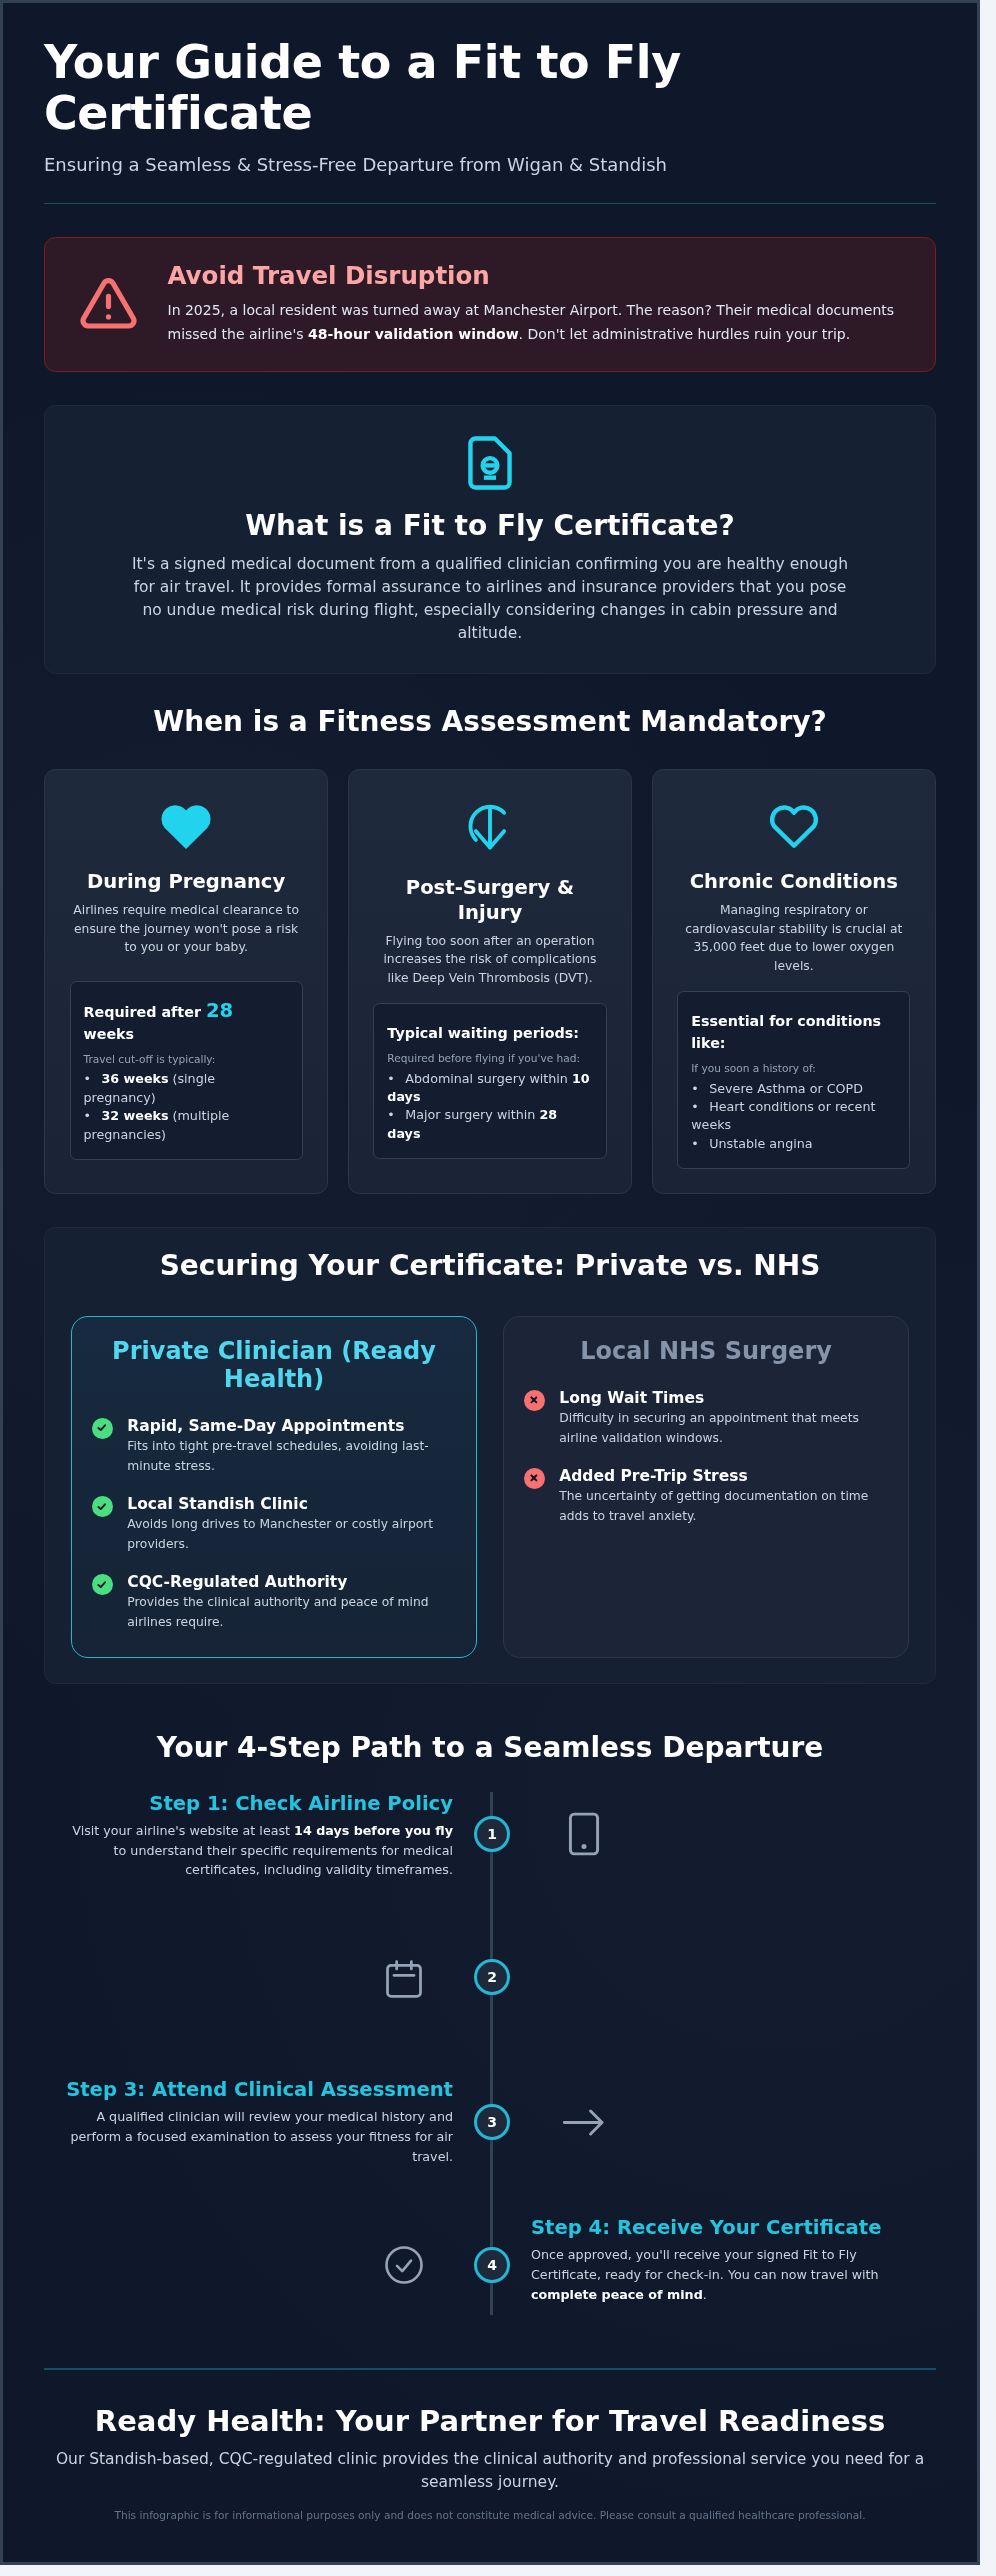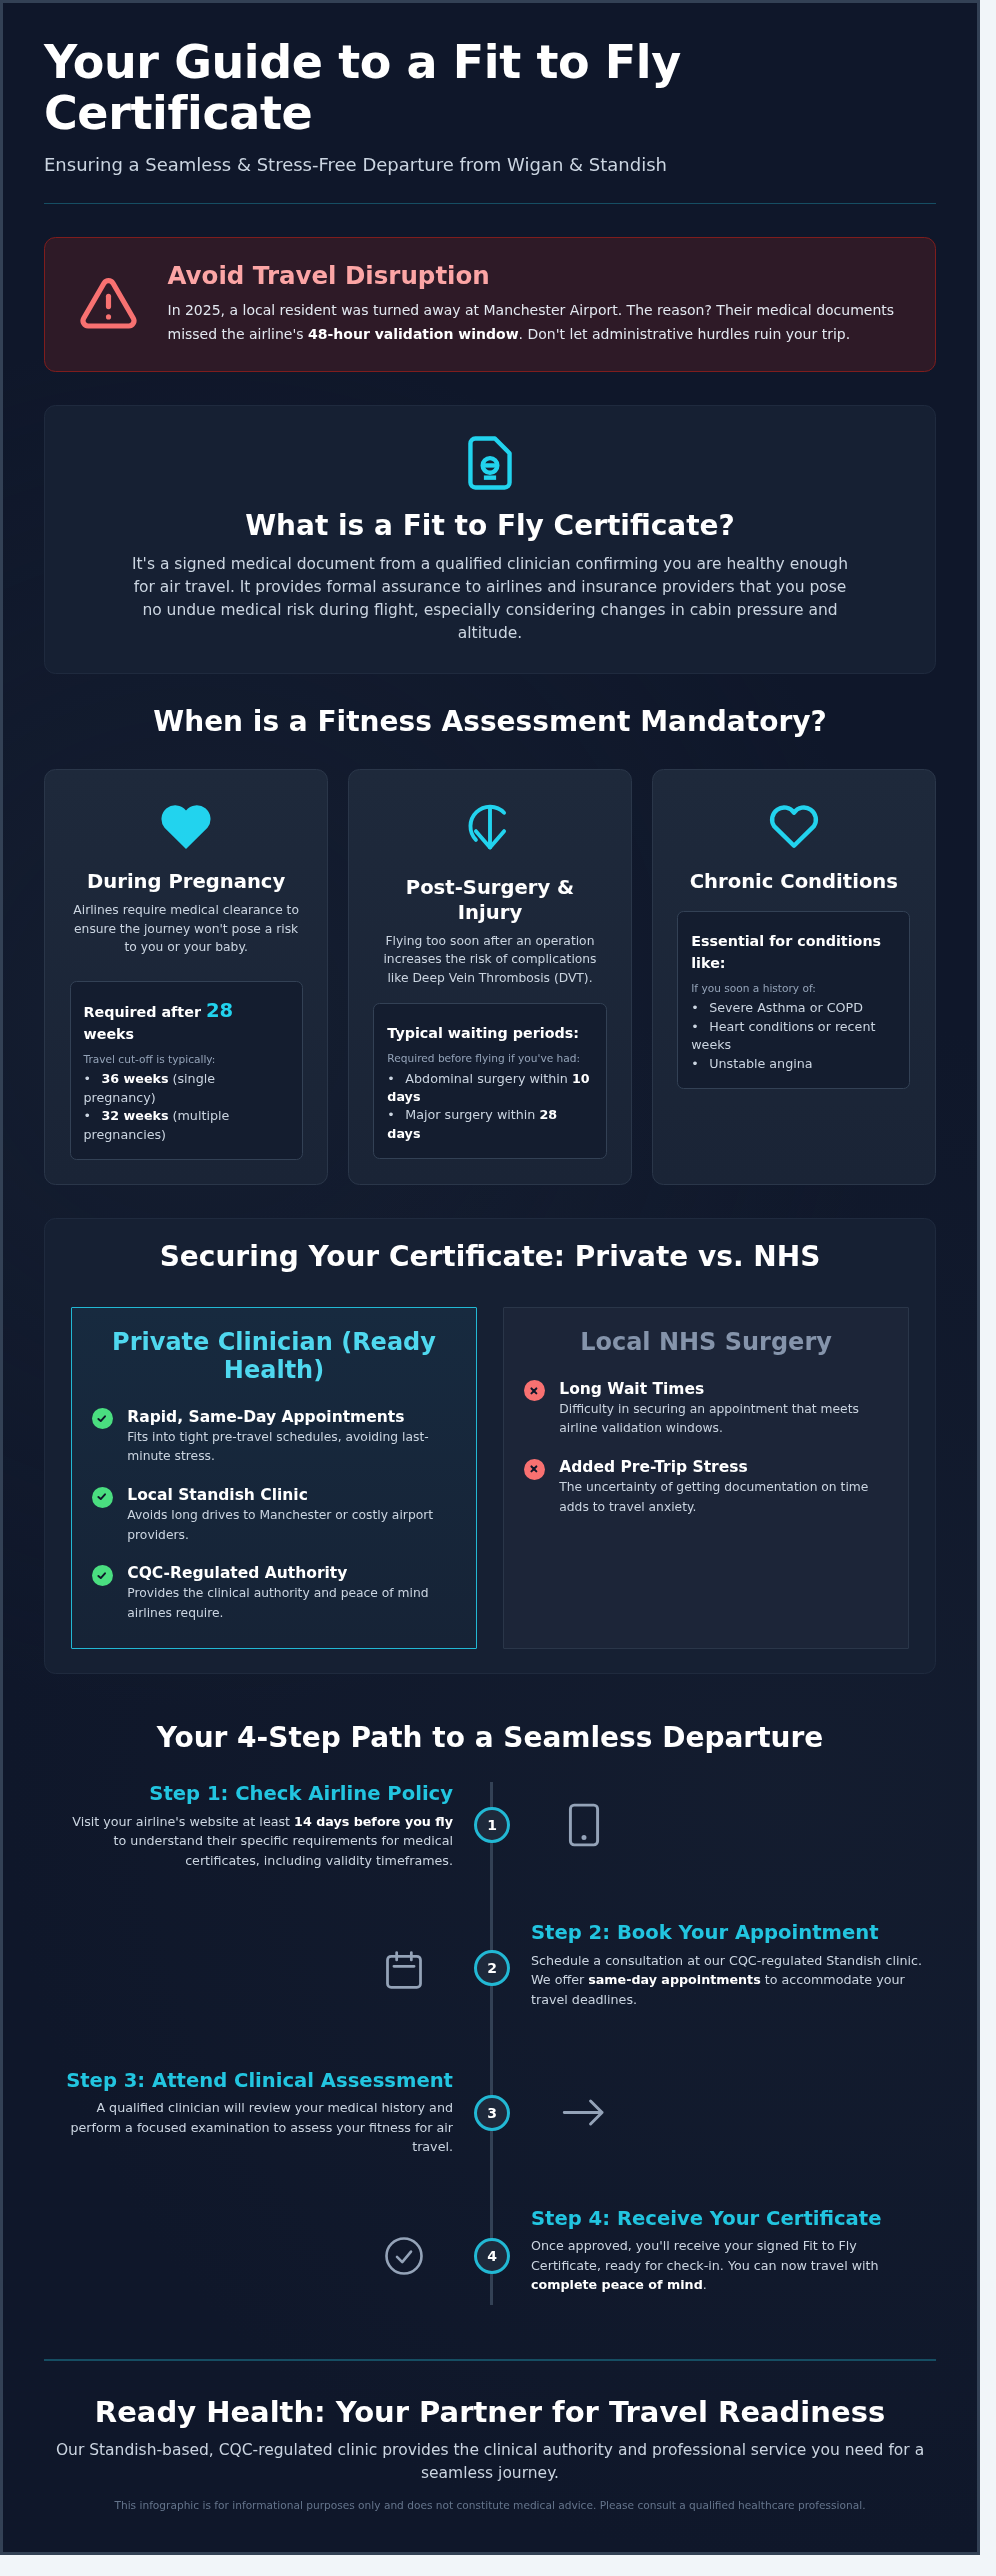--- a/index.html
+++ b/index.html
@@ -43,21 +43,21 @@
   .inner h4 { font-size: 14.3px; font-weight: bold; color: #fff; line-height: 22px; }
   .inner h4 .big { color: #22d3ee; font-size: 19.6px; }
   .inner .note { margin-top: 6.5px; font-size: 10.6px; color: #94a3b8; line-height: 15.5px; }
   .inner ul { list-style: none; margin-top: 3.3px; }
   .inner li { font-size: 12.7px; line-height: 18.4px; color: #cbd5e1; }
   .inner li::before { content: "•"; display: inline-block; width: 18px; color: #cbd5e1; }
   .inner li b { color: #fff; }
   .compare { margin-top: 33px; padding: 21px 26px 24.5px; }
   .compare .sec-title { margin: 0 0 34px; }
   .cols2 { display: flex; gap: 26px; }
-  .pcard { flex: 1; border-radius: 1px; padding: 18px 19.6px 24.5px; }
+  .pcard { flex: 1; border-radius: 17px; padding: 18px 19.6px 24.5px; }
   .pcard.private { border: 1.6px solid #22b8d4; background: linear-gradient(180deg,#172a3f,#162336); }
   .pcard.nhs { border: 1.6px solid #2a3649; background: #1c2538; }
   .pcard h3 { text-align: center; font-size: 24px; font-weight: bold; line-height: 28px; margin: 1.6px 0 23px; }
   .pcard.private h3 { color: #4fd8ef; }
   .pcard.nhs h3 { color: #8594ab; }
   .feat { display: flex; gap: 14.7px; margin-bottom: 18px; }
   .feat .dot { flex: 0 0 21px; width: 21px; height: 21px; border-radius: 50%; margin-top: 1.6px; display: flex; align-items: center; justify-content: center; }
   .feat.ok .dot { background: #4ade80; }
   .feat.bad .dot { background: #f87171; }
   .feat h4 { font-size: 15.5px; font-weight: bold; color: #fff; line-height: 21px; }
@@ -163,20 +163,21 @@
       </div>
     </div>
 
     <div class="mcard">
       <div>
         <svg width="54" height="46" viewBox="0 0 24 21">
             <path fill="none" stroke="#22d3ee" stroke-width="2" stroke-linejoin="round" d="M12 19.5 3 10.7A5 5 0 0 1 12 4.4a5 5 0 0 1 9 6.3z"></path>
           </svg>
       </div>
       <h3>Chronic Conditions</h3>
+      <p class="desc">Managing respiratory or cardiovascular stability is crucial at 35,000 feet due to lower oxygen levels.</p>
       <div class="inner" style="margin-top:16.3px">
         <h4>Essential for conditions like:</h4>
         <div class="note">If you soon a history of:</div>
         <ul>
           <li>Severe Asthma or COPD</li>
           <li>Heart conditions or recent weeks</li>
           <li>Unstable angina</li>
         </ul>
       </div>
     </div>
@@ -269,24 +270,20 @@
     </div>
 
     <div class="step" style="top:143px">
       <div class="sicon" style="left:335px;top:20.4px">
         <svg width="44" height="44" viewBox="0 0 24 24" fill="none" stroke="#94a3b8" stroke-width="1.5" stroke-linecap="round">
             <rect x="3" y="4.5" width="18" height="17" rx="2"></rect>
             <path d="M8 2.5v4M16 2.5v4M6.5 10h11"></path>
           </svg>
       </div>
       <div class="bubble" style="top:24.5px">2</div>
-      <div class="text right" style="top:-4.1px">
-        <h3>Step 2: Book Your Appointment</h3>
-        <p><span>Schedule a consultation at our CQC-regulated Standish clinic. We offer </span><b>same-day appointments</b><span> to accommodate your travel deadlines.</span></p>
-      </div>
     </div>
 
     <div class="step" style="top:288px">
       <div class="text left" style="top:-1.6px">
         <h3>Step 3: Attend Clinical Assessment</h3>
         <p><span>A qualified clinician will review your medical history and perform a focused examination to assess your fitness for air travel.</span></p>
       </div>
       <div class="bubble" style="top:24.5px">3</div>
       <div class="sicon" style="left:515px;top:18px">
         <svg width="46" height="33" viewBox="0 0 28 20" fill="none" stroke="#94a3b8" stroke-width="1.8" stroke-linecap="round" stroke-linejoin="round">

